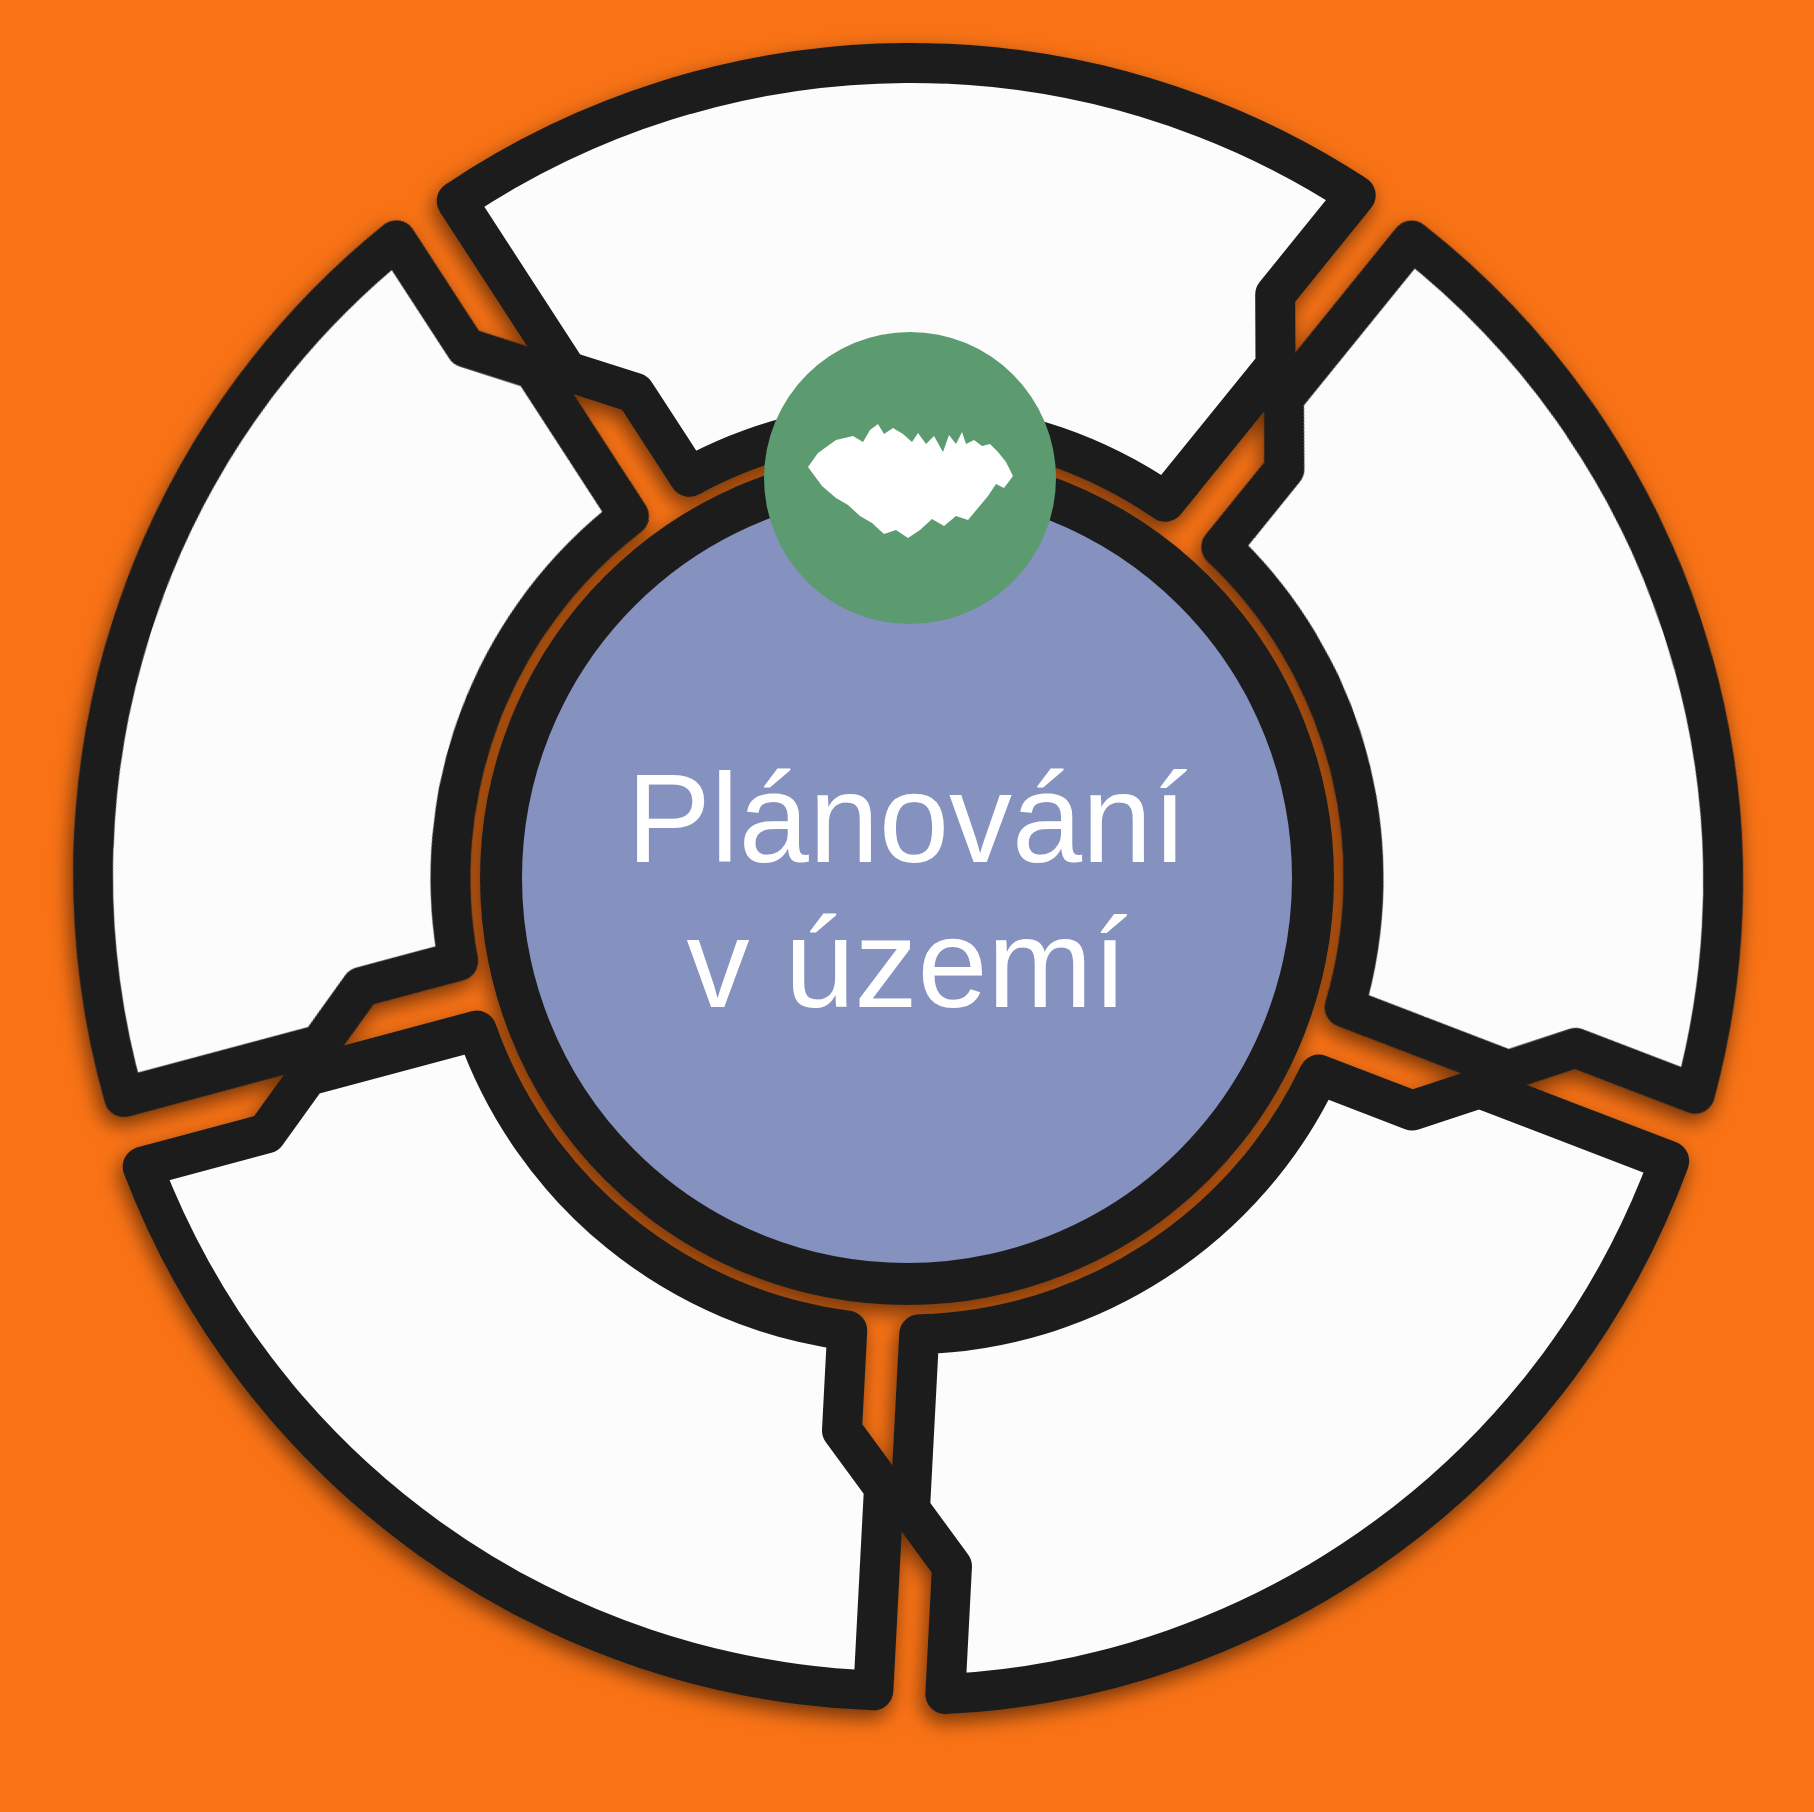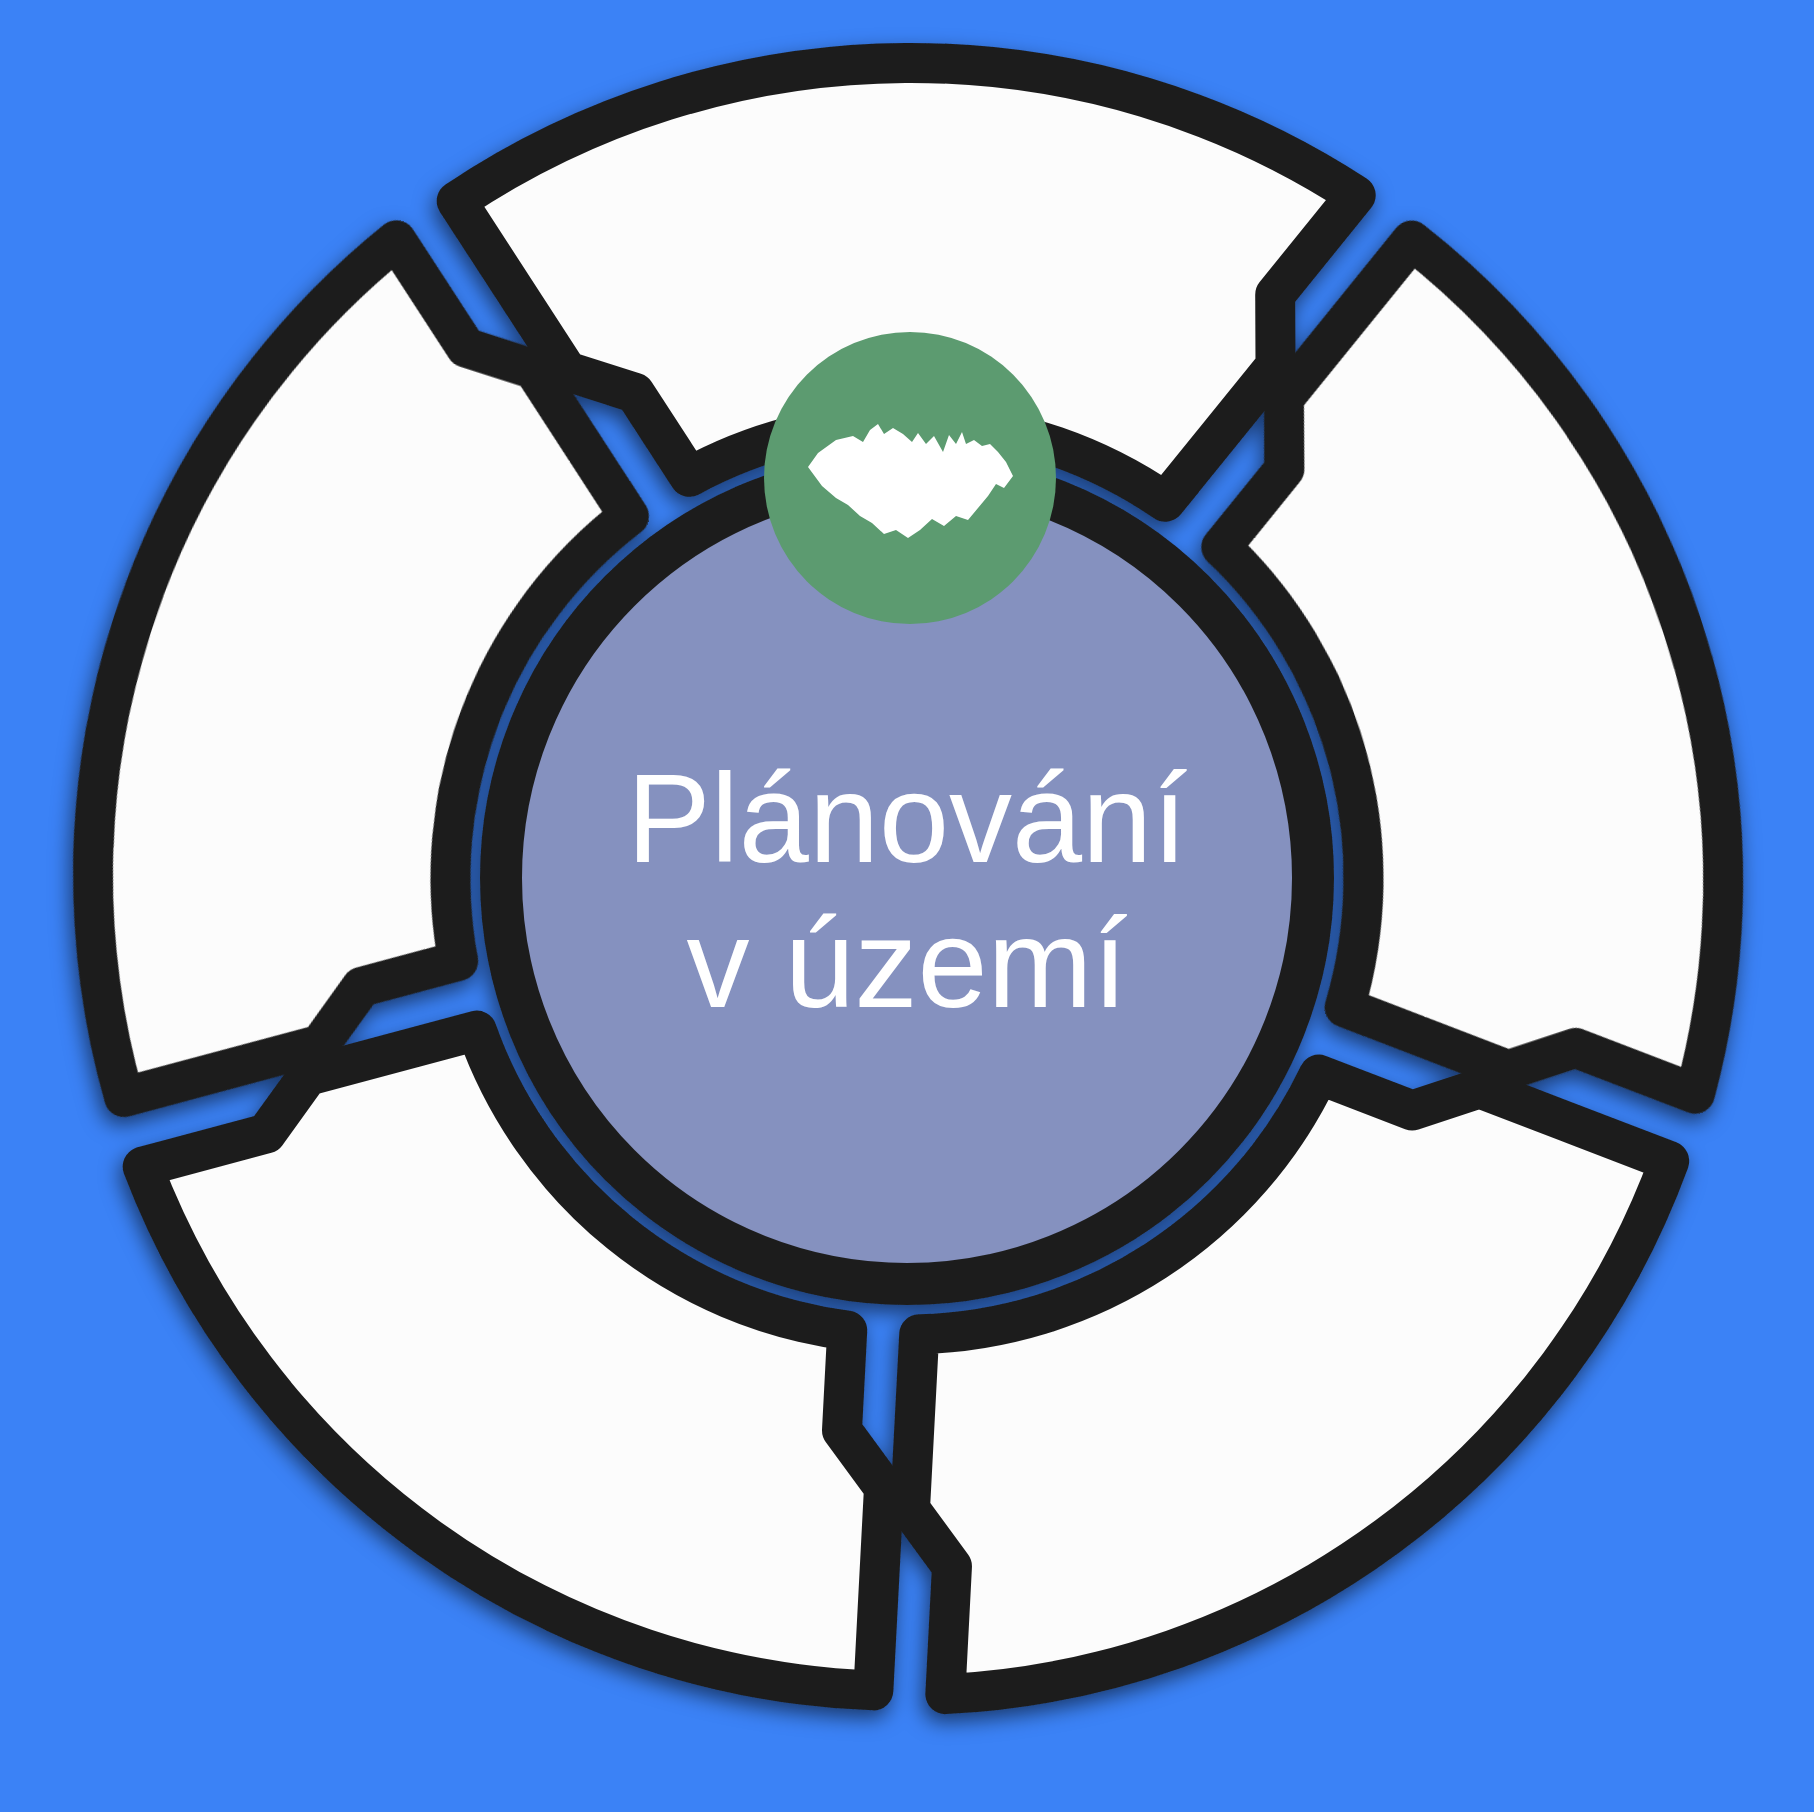--- a/index.html
+++ b/index.html
@@ -4,21 +4,21 @@
 <style>
   html, body {
     margin: 0;
     padding: 0;
     background: #ffffff;
   }
   .stage {
     position: relative;
     width: 1814px;
     height: 1812px;
-    background: #3b82f6;
+    background: #f97316;
     overflow: hidden;
   }
   .stage svg {
     display: block;
     width: 1814px;
     height: 1812px;
   }
   .center-label {
     font-family: "Liberation Sans", sans-serif;
     font-size: 126px;

